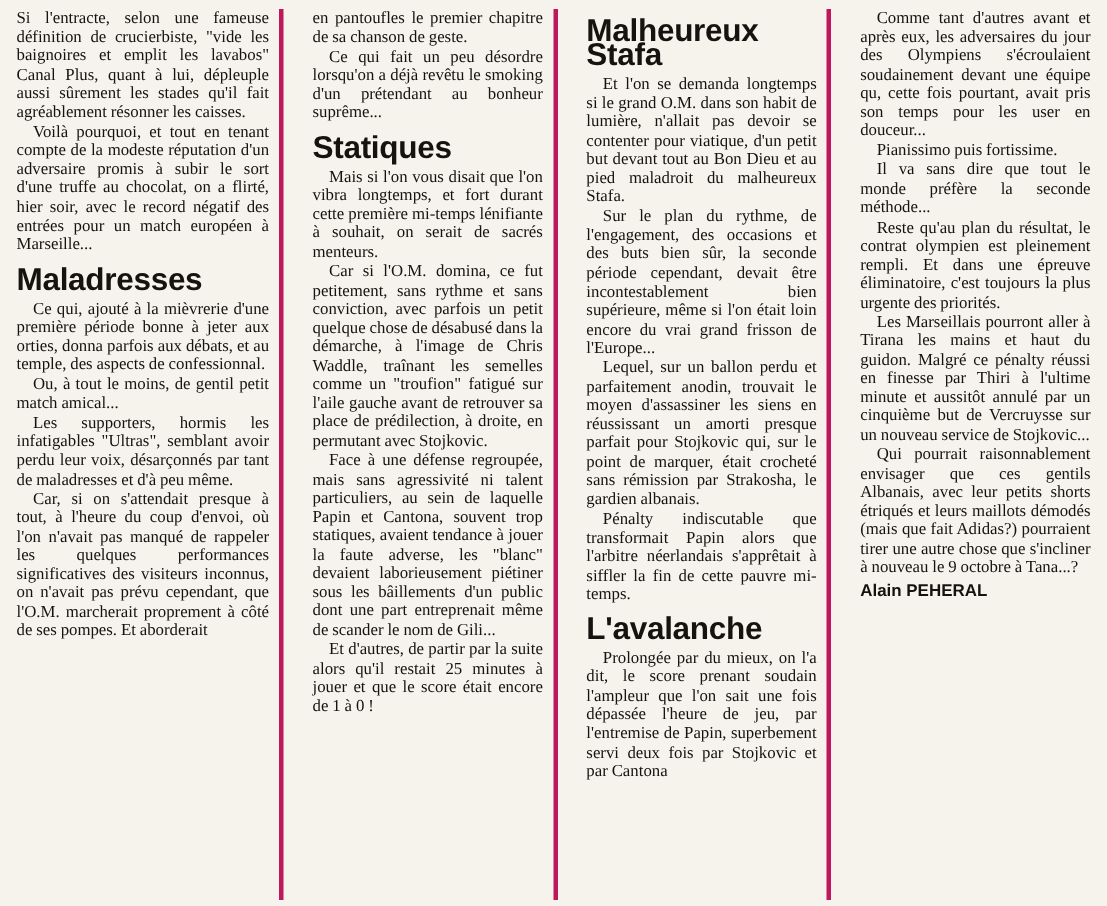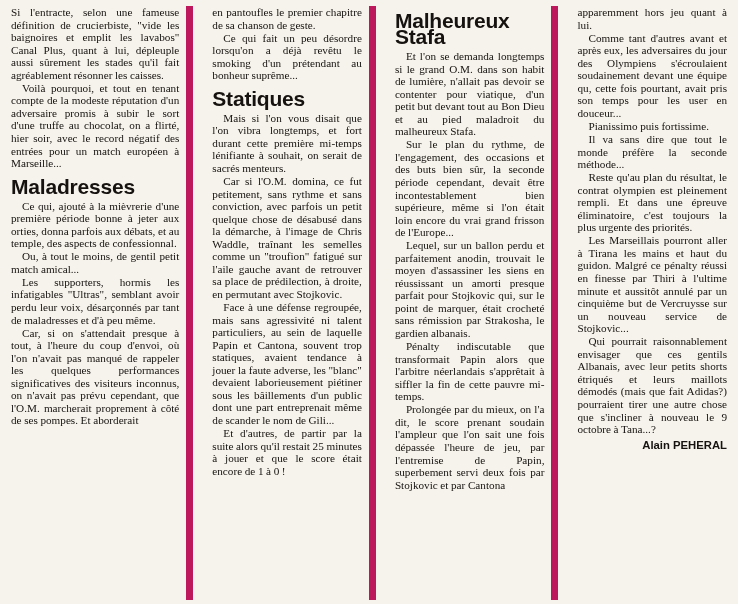--- a/index.html
+++ b/index.html
@@ -30,21 +30,21 @@
     box-sizing: border-box;
     padding: 6px 4px 4px 4px;
   }
   .col {
     box-sizing: border-box;
     padding: 0 7px;
     width: 184.5px;
     position: relative;
   }
   .col + .col {
-    border-left: 7px solid #be185d;
+    border-left: 3px solid #be185d;
     padding-left: 19px;
   }
   p.body {
     margin: 0 0 0.5px 0;
     font-size: 11.2px;
     line-height: 12.55px;
     text-align: justify;
     text-indent: 11px;
     hyphens: auto;
     -webkit-hyphens: auto;
@@ -61,21 +61,21 @@
     margin: 9px 0 5px 0;
     letter-spacing: -0.2px;
   }
   h2.head.tight {
     margin-top: 7px;
   }
   .byline {
     font-family: "Liberation Sans", sans-serif;
     font-weight: bold;
     font-size: 11.3px;
-    text-align: right;
+    text-align: left;
     margin-top: 3px;
   }
 </style>
 </head>
 <body>
 
 <div class="page">
   <div class="columns">
 
     <div class="col">
@@ -97,25 +97,25 @@
       <p class="body">Face à une défense regroupée, mais sans agressivité ni talent particuliers, au sein de laquelle Papin et Cantona, souvent trop statiques, avaient tendance à jouer la faute adverse, les "blanc" devaient laborieusement piétiner sous les bâillements d'un public dont une part entreprenait même de scander le nom de Gili...</p>
       <p class="body">Et d'autres, de partir par la suite alors qu'il restait 25 minutes à jouer et que le score était encore de 1 à 0 !</p>
     </div>
 
     <div class="col">
       <h2 class="head tight">Malheureux Stafa</h2>
       <p class="body">Et l'on se demanda longtemps si le grand O.M. dans son habit de lumière, n'allait pas devoir se contenter pour viatique, d'un petit but devant tout au Bon Dieu et au pied maladroit du malheureux Stafa.</p>
       <p class="body">Sur le plan du rythme, de l'engagement, des occasions et des buts bien sûr, la seconde période cependant, devait être incontestablement bien supérieure, même si l'on était loin encore du vrai grand frisson de l'Europe...</p>
       <p class="body">Lequel, sur un ballon perdu et parfaitement anodin, trouvait le moyen d'assassiner les siens en réussissant un amorti presque parfait pour Stojkovic qui, sur le point de marquer, était crocheté sans rémission par Strakosha, le gardien albanais.</p>
       <p class="body">Pénalty indiscutable que transformait Papin alors que l'arbitre néerlandais s'apprêtait à siffler la fin de cette pauvre mi-temps.</p>
+      <h2 class="head">L'avalanche</h2>
       <p class="body">Prolongée par du mieux, on l'a dit, le score prenant soudain l'ampleur que l'on sait une fois dépassée l'heure de jeu, par l'entremise de Papin, superbement servi deux fois par Stojkovic et par Cantona</p>
     </div>
 
     <div class="col">
-      <p class="body noindent">apparemment hors jeu quant à lui.</p>
       <p class="body">Comme tant d'autres avant et après eux, les adversaires du jour des Olympiens s'écroulaient soudainement devant une équipe qu, cette fois pourtant, avait pris son temps pour les user en douceur...</p>
       <p class="body">Pianissimo puis fortissime.</p>
       <p class="body">Il va sans dire que tout le monde préfère la seconde méthode...</p>
       <p class="body">Reste qu'au plan du résultat, le contrat olympien est pleinement rempli. Et dans une épreuve éliminatoire, c'est toujours la plus urgente des priorités.</p>
       <p class="body">Les Marseillais pourront aller à Tirana les mains et haut du guidon. Malgré ce pénalty réussi en finesse par Thiri à l'ultime minute et aussitôt annulé par un cinquième but de Vercruysse sur un nouveau service de Stojkovic...</p>
       <p class="body">Qui pourrait raisonnablement envisager que ces gentils Albanais, avec leur petits shorts étriqués et leurs maillots démodés (mais que fait Adidas?) pourraient tirer une autre chose que s'incliner à nouveau le 9 octobre à Tana...?</p>
       <div class="byline">Alain PEHERAL</div>
     </div>
 
   </div>

